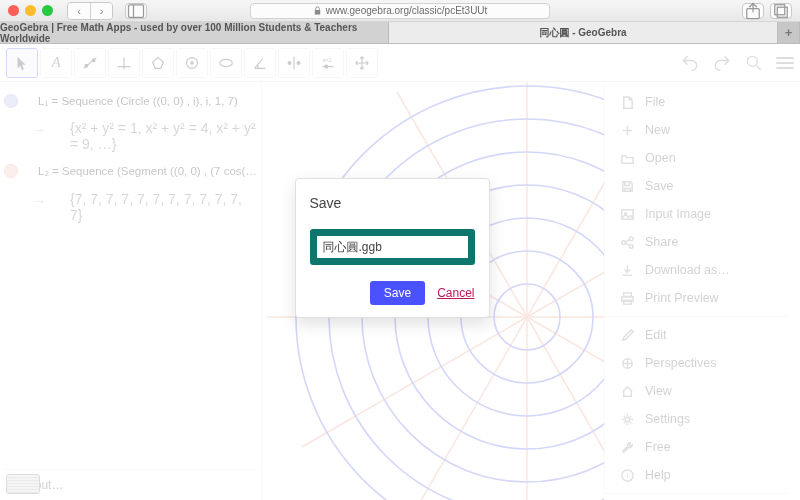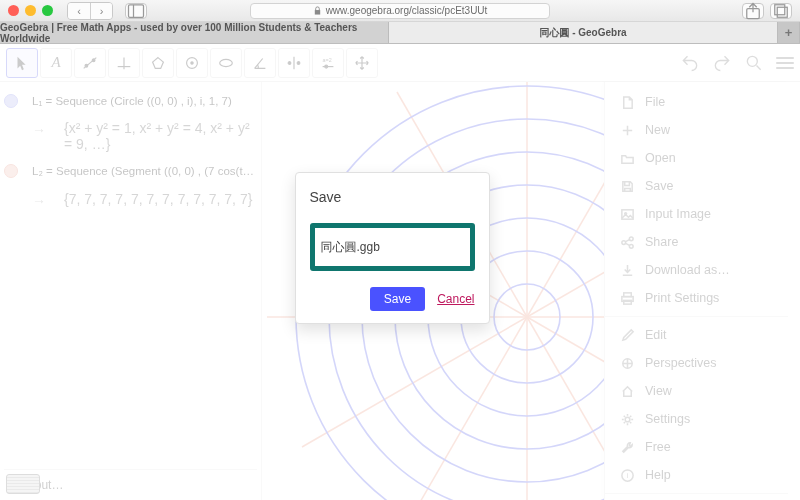--- a/index.html
+++ b/index.html
@@ -27,21 +27,21 @@
   .tool{width:32px;height:30px;border:1px solid #e5e5e5;border-radius:3px;display:flex;align-items:center;justify-content:center;color:#666;}
   .tool.sel{border-color:#8a8ff0;background:#f4f5ff;}
   .tool svg{width:18px;height:18px;stroke:#666;fill:none;stroke-width:1.3;}
   .tool.font{font-size:15px;color:#777;font-style:italic;font-family:serif;}
   .tb-right{margin-left:auto;display:flex;align-items:center;gap:12px;color:#9a9a9a;}
   .tb-right svg{width:20px;height:20px;stroke:#9a9a9a;fill:none;stroke-width:1.6;}
   .hamb{display:flex;flex-direction:column;gap:3px;}
   .hamb span{width:18px;height:2px;background:#9a9a9a;border-radius:1px;}
   .content{display:flex;height:418px;}
   .algebra{width:262px;border-right:1px solid #eee;padding:8px 4px 0 4px;font-size:11.5px;color:#555;display:flex;flex-direction:column;gap:6px;}
-  .row{display:flex;align-items:flex-start;gap:14px;padding:2px 0;}
+  .row{display:flex;align-items:flex-start;gap:20px;padding:2px 0;}
   .bullet{width:14px;height:14px;border-radius:50%;flex:0 0 14px;margin-top:2px;}
   .b1{background:#c8caf5;border:1px solid #a7abee;}
   .b2{background:#f4d0c8;border:1px solid #e9b0a3;}
   .expr{flex:1;white-space:nowrap;overflow:hidden;text-overflow:ellipsis;line-height:1.6;}
   .arrow{color:#bbb;margin:0 4px;}
   .sub{padding-left:24px;color:#888;font-size:14px;}
   .plus-row{margin-top:auto;display:flex;align-items:center;gap:10px;color:#bbb;padding:8px 4px;border-top:1px solid #eee;}
   .plus-row input{border:none;outline:none;font-size:12px;color:#999;width:100%;}
   .keyb{position:absolute;left:6px;bottom:6px;width:34px;height:20px;border:1px solid #ddd;border-radius:3px;background:repeating-linear-gradient(#f5f5f5,#f5f5f5 2px,#eaeaea 2px,#eaeaea 3px);}
   .canvas{flex:1;position:relative;overflow:hidden;background:#fff;}
@@ -51,21 +51,21 @@
   
   .menu{position:absolute;right:12px;top:38px;width:184px;background:#fff;border-left:1px solid #eee;box-shadow:-2px 0 4px rgba(0,0,0,.02);height:418px;padding-top:6px;}
   .menu .mi{display:flex;align-items:center;gap:10px;padding:6px 14px;color:#7b7b7b;font-size:12.5px;}
   .menu .mi .ic{width:16px;height:16px;flex:0 0 16px;display:flex;align-items:center;justify-content:center;}
   .menu .mi .ic svg{width:15px;height:15px;stroke:#a7a7a7;fill:none;stroke-width:1.6;}
   .menu .sep{height:1px;background:#eee;margin:4px 0;}
   
   .overlay{position:absolute;inset:0;background:rgba(255,255,255,.55);display:flex;align-items:center;justify-content:center;}
   .modal{width:195px;background:#fff;border:1px solid #e0e0e0;border-radius:4px;box-shadow:0 6px 16px rgba(0,0,0,.12);padding:16px 14px 12px;position:relative;top:-24px;left:-8px;}
   .modal h3{font-size:14px;font-weight:500;color:#444;margin-bottom:18px;}
-  .modal input{width:100%;border:5px solid #0f766e;border-radius:3px;padding:12px 6px;font-size:12px;color:#444;margin-bottom:16px;outline:none;}
+  .modal input{width:100%;border:7px solid #0f766e;border-radius:3px;padding:4px 6px;font-size:12px;color:#444;margin-bottom:16px;outline:none;}
   .modal .btns{display:flex;justify-content:flex-end;gap:12px;align-items:center;}
   .modal .save-btn{background:#4a52ff;color:#fff;border:none;border-radius:3px;padding:5px 14px;font-size:12px;cursor:pointer;}
   .modal .cancel{font-size:12px;color:#be185d;text-decoration:underline;cursor:pointer;}
   
   .dim{opacity:0.75;}
 </style>
 </head>
 <body>
 
 <div class="titlebar">
@@ -326,21 +326,21 @@
           <span>Download as…</span>
         </div>
     <div class="mi">
           <span class="ic">
             <svg viewBox="0 0 16 16">
               <rect x="4" y="2" width="8" height="4"></rect>
               <rect x="2" y="6" width="12" height="5"></rect>
               <rect x="4" y="10" width="8" height="4"></rect>
             </svg>
           </span>
-          <span>Print Settings</span>
+          <span>Print Preview</span>
         </div>
     <div class="sep"></div>
     <div class="mi">
           <span class="ic">
             <svg viewBox="0 0 16 16">
               <path d="M3 13 l1-3 8-8 2 2 -8 8 z"></path>
             </svg>
           </span>
           <span>Edit</span>
         </div>

